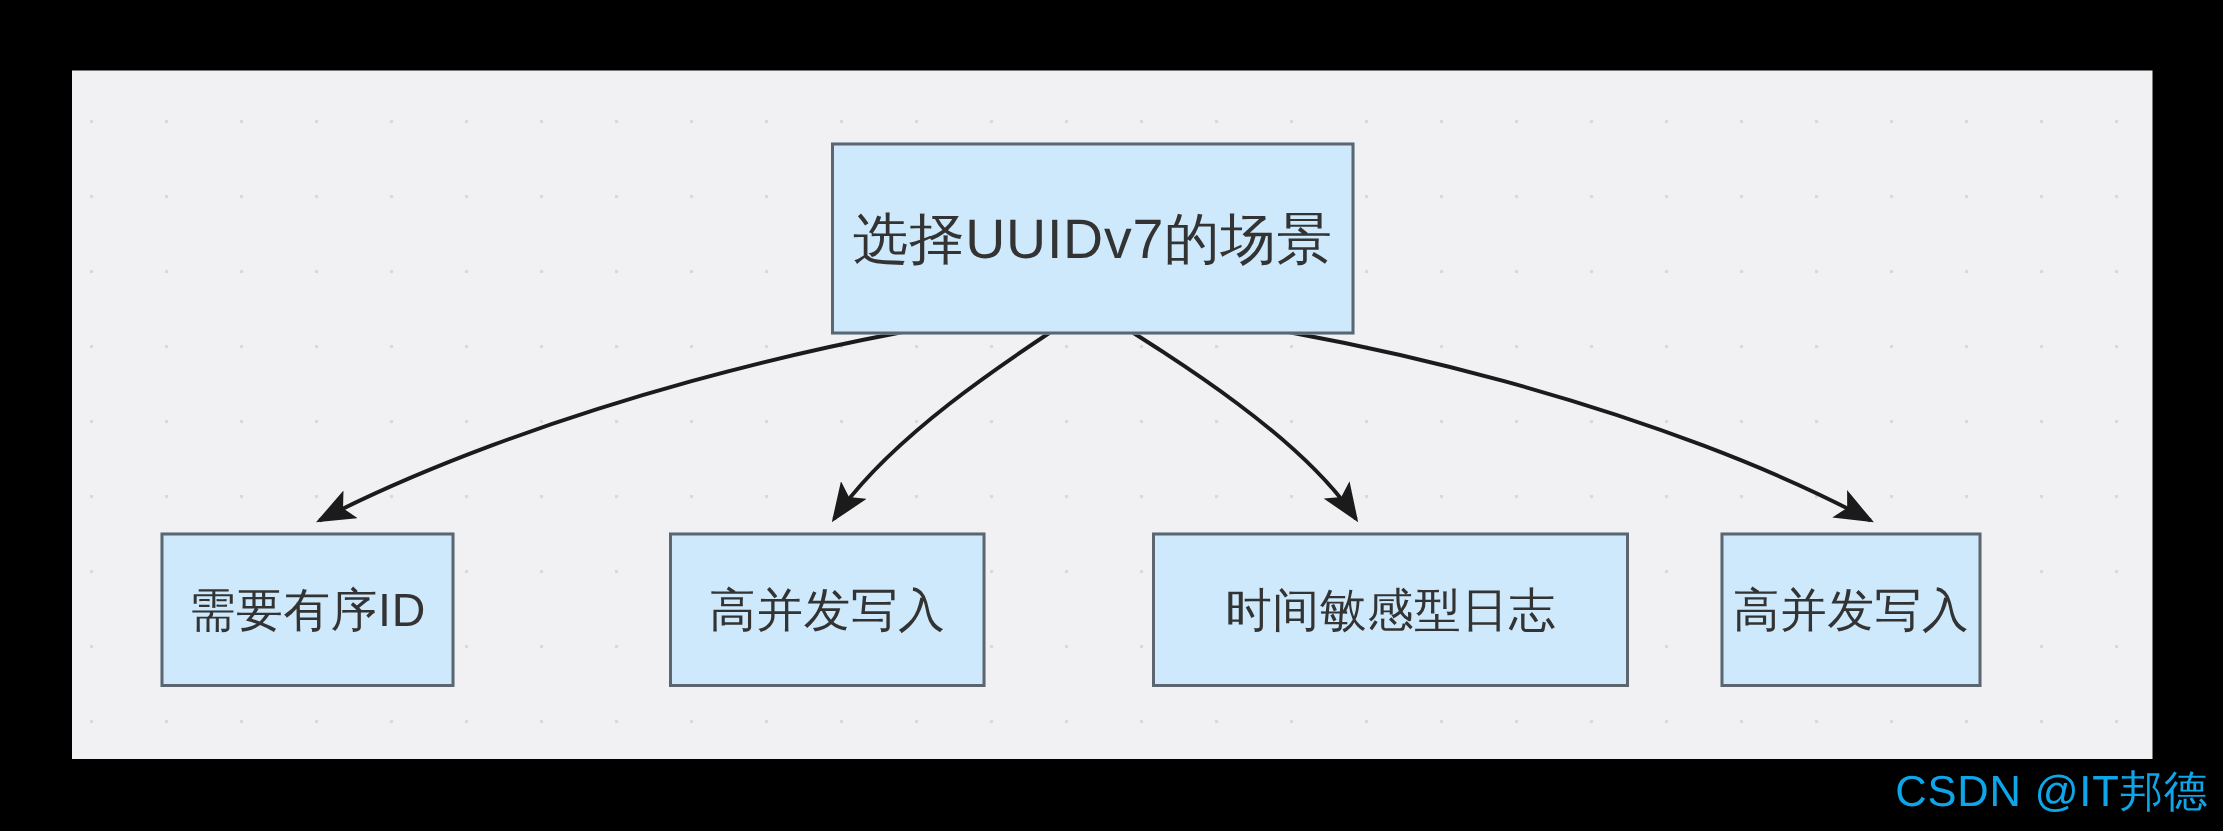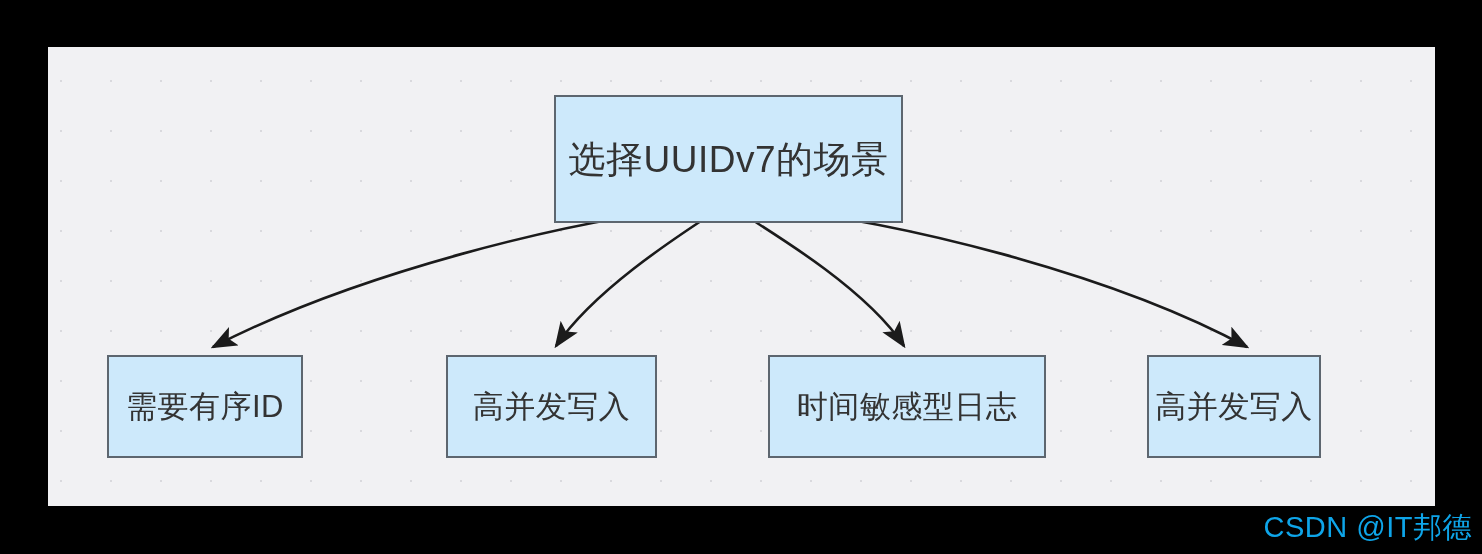--- a/index.html
+++ b/index.html
@@ -75,21 +75,21 @@
   }
 
   
   .node-child {
     top: 308px;
     height: 103px;
     font-size: 31px;
   }
   #node-child-0 { left: 59px;   width: 196px; }
   #node-child-1 { left: 398px;  width: 211px; }
-  #node-child-2 { left: 720px;  width: 278px; }
+  #node-child-2 { left: 720px;  width: 318px; }
   #node-child-3 { left: 1099px; width: 174px; }
 
   
   #watermark {
     position: absolute;
     right: 10px;
     bottom: 6px;
     color: #0ea5e9;
     font-size: 29px;
     letter-spacing: 0.5px;

